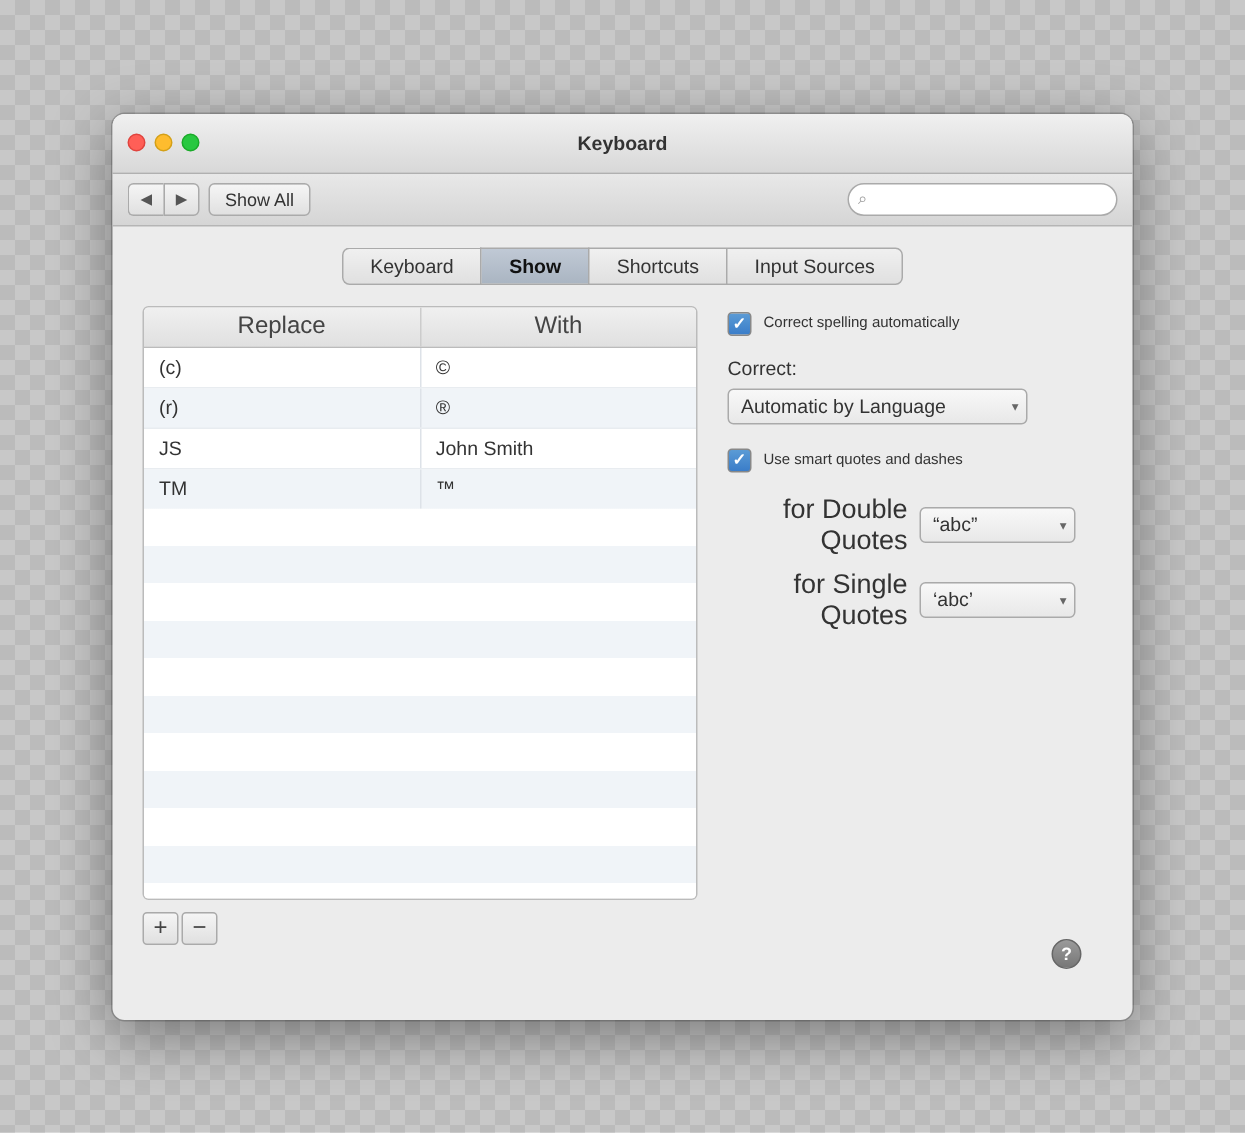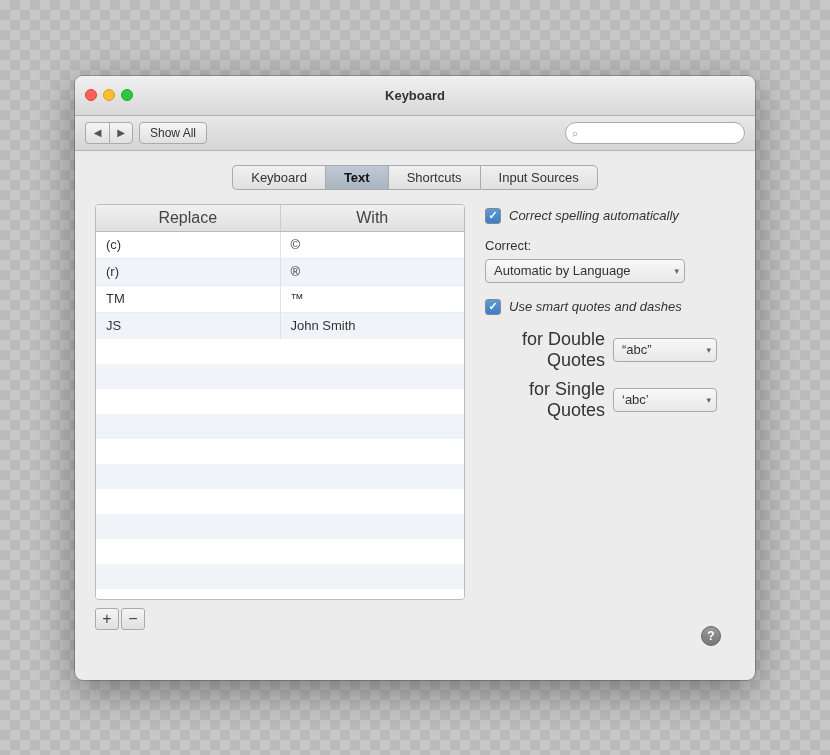--- a/index.html
+++ b/index.html
@@ -272,23 +272,22 @@
       cursor: pointer;
     }
 
     .checkbox-check {
       color: white;
       font-size: 11px;
       font-weight: bold;
     }
 
     .setting-label {
-      font-size: 13px;
-      color: #333;
-      font-style: italic;
+      font-size: 10px;
+      color: #333;
     }
 
     .spelling-section {
       margin-bottom: 16px;
     }
 
     .spelling-label {
       font-size: 13px;
       color: #333;
       margin-bottom: 6px;
@@ -410,21 +409,21 @@
     </div>
   </div>
 
   <div class="content">
 
     <div class="tabs">
       <div class="tab">
         <span>Keyboard</span>
       </div>
       <div class="tab active">
-        <span>Text</span>
+        <span>Show</span>
       </div>
       <div class="tab">
         <span>Shortcuts</span>
       </div>
       <div class="tab">
         <span>Input Sources</span>
       </div>
     </div>
 
     <div class="main-area">
@@ -439,26 +438,26 @@
 
           <div class="table-row">
                 <div class="table-cell">(c)</div>
                 <div class="table-cell">©</div>
               </div>
               <div class="table-row">
                 <div class="table-cell">(r)</div>
                 <div class="table-cell">®</div>
               </div>
               <div class="table-row">
+                <div class="table-cell">JS</div>
+                <div class="table-cell">John Smith</div>
+              </div>
+              <div class="table-row">
                 <div class="table-cell">TM</div>
                 <div class="table-cell">™</div>
-              </div>
-              <div class="table-row">
-                <div class="table-cell">JS</div>
-                <div class="table-cell">John Smith</div>
               </div>
             </div>
           <div class="empty-rows"></div>
         </div>
         <div class="table-footer">
           <button class="table-btn">+</button>
           <button class="table-btn">−</button>
         </div>
       </div>
 

